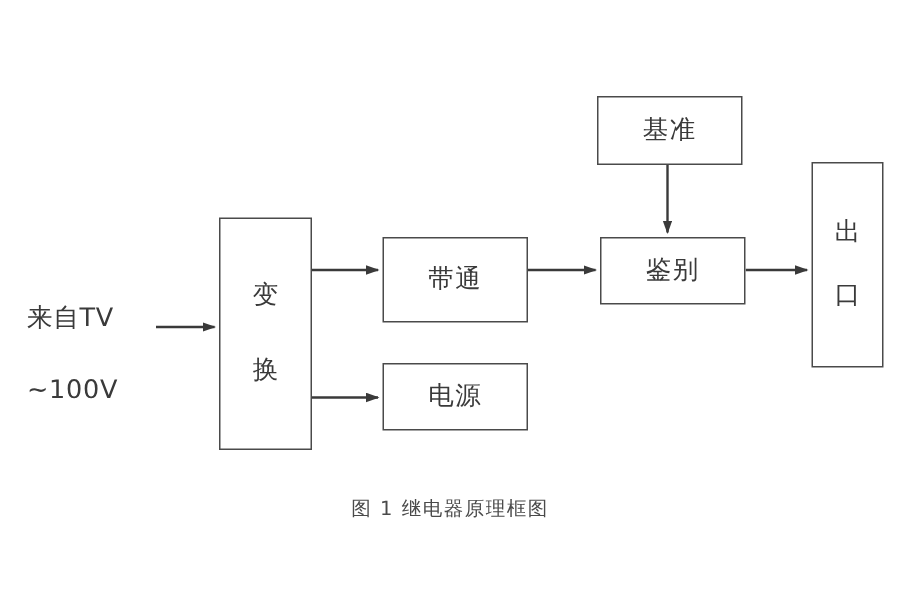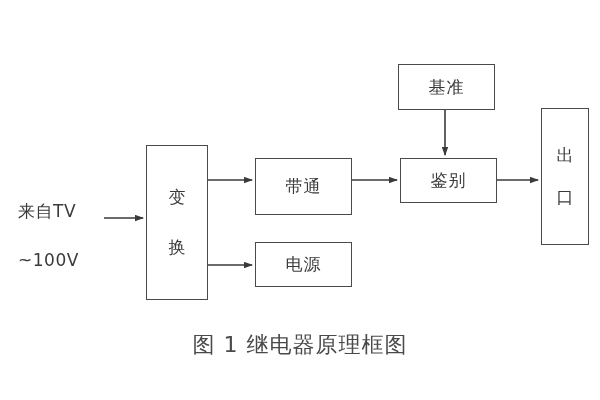--- a/index.html
+++ b/index.html
@@ -42,21 +42,21 @@
     color: #3a3a3a;
     font-size: 17px;
     white-space: nowrap;
     letter-spacing: 0.5px;
   }
   .caption {
     position: absolute;
     width: 100%;
     text-align: center;
     color: #4a4a4a;
-    font-size: 22px;
+    font-size: 13px;
     letter-spacing: 1px;
   }
   svg.wires {
     position: absolute;
     left: 0;
     top: 0;
     width: 600px;
     height: 400px;
     pointer-events: none;
   }

